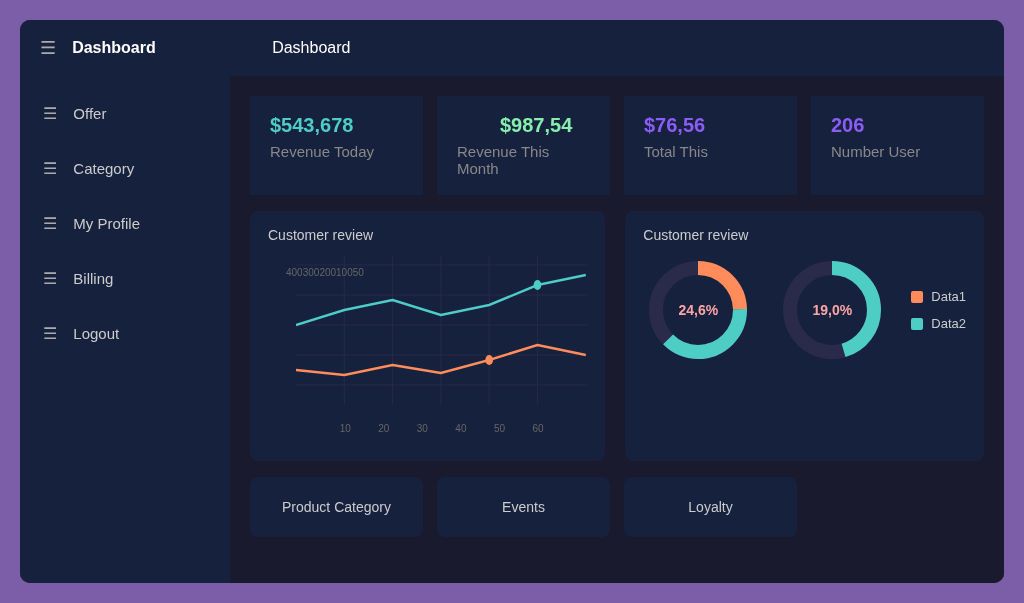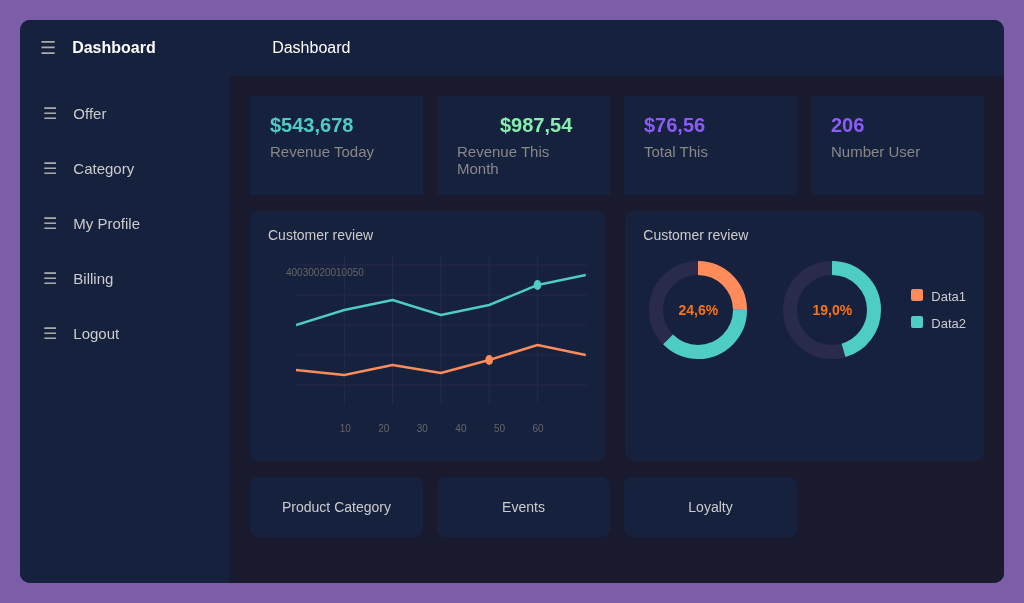--- a/index.html
+++ b/index.html
@@ -171,32 +171,32 @@
     .donut-wrapper {
       position: relative;
       width: 110px;
       height: 110px;
     }
     .donut-label {
       position: absolute;
       top: 50%;
       left: 50%;
       transform: translate(-50%, -50%);
-      color: #f97316;
+      color: #fca5a5;
       font-size: 14px;
       font-weight: 600;
     }
     .legend {
       display: flex;
       flex-direction: column;
       gap: 12px;
     }
     .legend-item {
       display: flex;
-      align-items: flex-start;
+      align-items: center;
       gap: 8px;
       color: #ccc;
       font-size: 13px;
     }
     .legend-dot {
       width: 12px;
       height: 12px;
       border-radius: 2px;
     }
     

